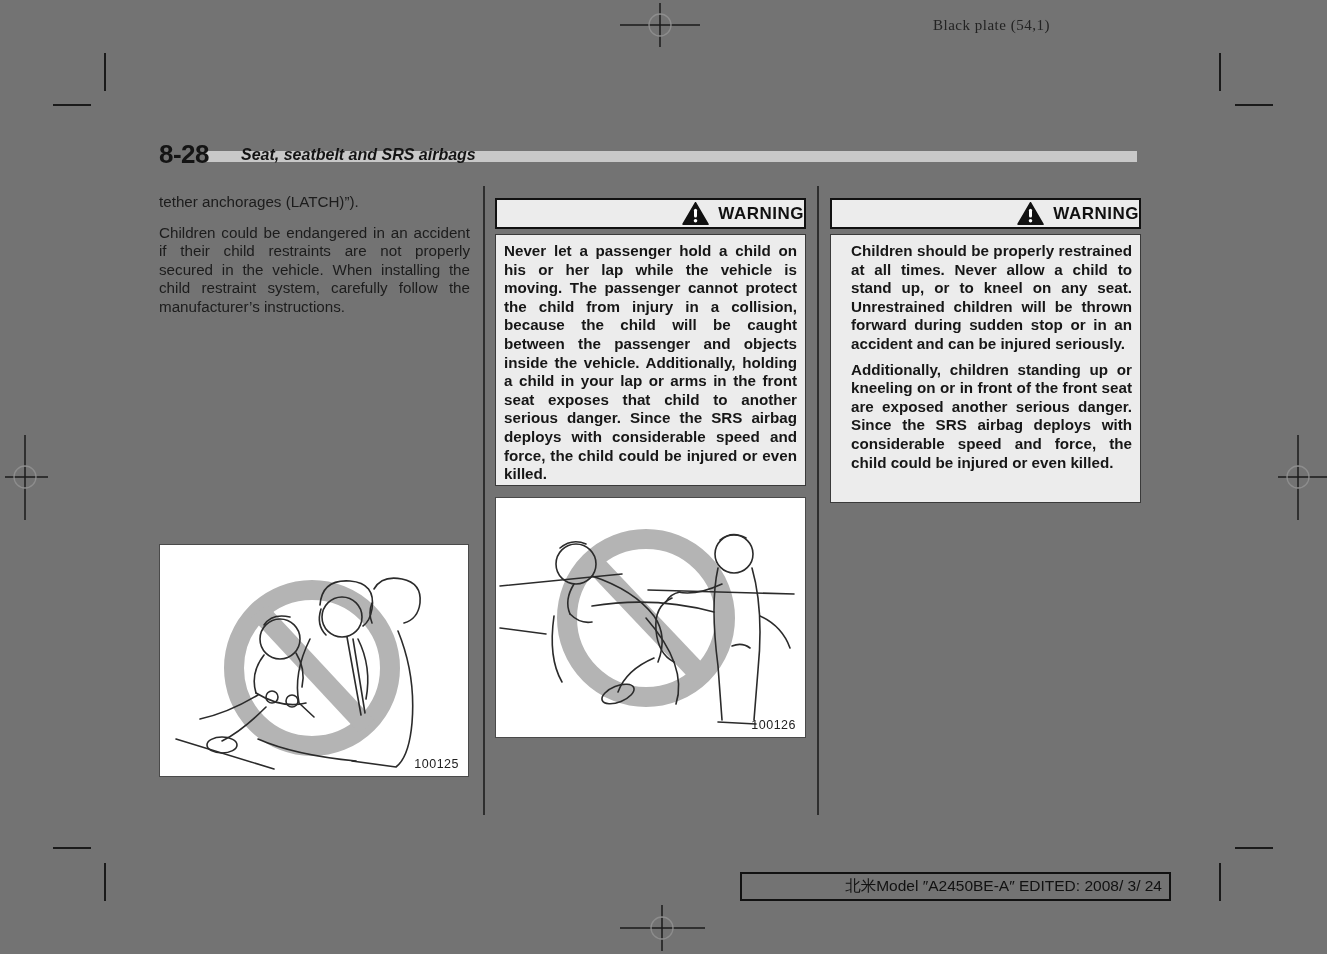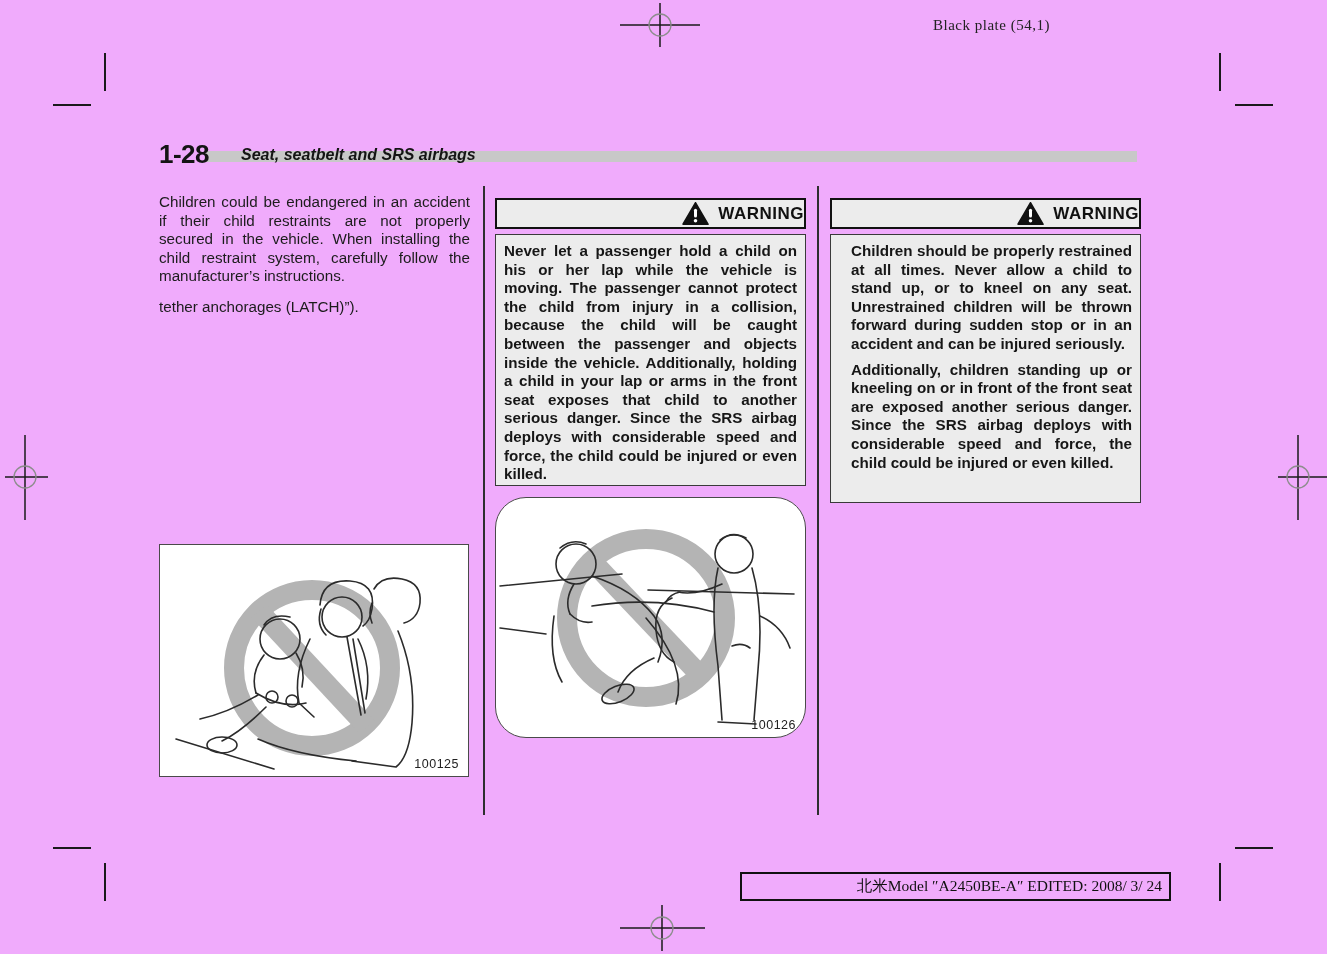--- a/index.html
+++ b/index.html
@@ -1,16 +1,16 @@
 <!DOCTYPE html>
 <html><head>
 <meta charset="utf-8">
 <style>
   html,body{margin:0;padding:0;background:#fff;}
-  .page{position:relative;width:1327px;height:954px;background:#f0abfc;overflow:hidden;
+  .page{position:relative;width:1327px;height:954px;background:#737373;overflow:hidden;
         font-family:"Liberation Sans",sans-serif;color:#1c1c1c;}
 
   
   .trim{position:absolute;background:#1a1a1a;}
   .reg-svg{position:absolute;}
 
   
   .plate-note{position:absolute;left:933px;top:17px;font-family:"Liberation Serif",serif;
               font-size:15px;color:#222;letter-spacing:0.5px;}
 
@@ -42,21 +42,21 @@
 
   
   .figure{position:absolute;box-sizing:border-box;border:1.5px solid #4a4a4a;background:#fff;}
   .fig-label{position:absolute;right:9px;bottom:5px;font-size:12.5px;color:#222;
              letter-spacing:0.5px;}
 
   
   .footer-box{position:absolute;left:740px;top:872px;width:431px;height:29px;
               box-sizing:border-box;border:2px solid #111;display:flex;align-items:center;
               justify-content:flex-end;padding-right:7px;
-              font-family:Liberation Serif, serif;font-size:15.5px;color:#111;
+              font-family:Liberation Sans, sans-serif;font-size:15.5px;color:#111;
               white-space:pre;}
 
   svg .ink{stroke:#2b2b2b;stroke-width:1.6;fill:none;stroke-linecap:round;stroke-linejoin:round;}
   svg .gray{stroke:#b4b4b4;fill:none;}
 </style>
 </head>
 <body>
 
 <div class="page">
 
@@ -86,26 +86,26 @@
   </svg>
   <svg class="reg-svg" style="left:1267px;top:427px;" width="60" height="100">
     <line x1="31" y1="8" x2="31" y2="93" stroke="#1a1a1a" stroke-width="1.5"></line>
     <line x1="11" y1="50" x2="60" y2="50" stroke="#1a1a1a" stroke-width="1.5"></line>
     <circle cx="31" cy="50" r="11" stroke="#8d8d8d" stroke-width="1.3" fill="none"></circle>
   </svg>
 
   <div class="plate-note">Black plate (54,1)</div>
 
   <div class="hdr-bar"></div>
-  <div class="hdr-num">1-28</div>
+  <div class="hdr-num">8-28</div>
   <div class="hdr-title">Seat, seatbelt and SRS airbags</div>
 
   <div class="col col-left">
+    <p>tether anchorages (LATCH)”).</p>
     <p>Children could be endangered in an accident if their child restraints are not properly secured in the vehicle. When installing the child restraint system, carefully follow the manufacturer’s instructions.</p>
-    <p>tether anchorages (LATCH)”).</p>
   </div>
 
   <div class="figure" style="left:159px;top:508px;width:310px;height:233px;margin-top:36px;">
     <svg width="307" height="229" viewBox="0 0 307 229">
       <g>
         <circle class="gray" cx="152" cy="123" r="78" stroke-width="20"></circle>
         <line class="gray" x1="99" y1="66" x2="207" y2="182" stroke-width="20"></line>
       </g>
       <g>
         <path class="ink" d="M214,44 q8,-14 28,-10 q20,4 18,24 q-2,16 -16,20"></path>
@@ -143,21 +143,21 @@
       <path d="M15 1 L29 25 L1 25 Z" fill="#111" stroke="#111" stroke-width="2" stroke-linejoin="round"></path>
       <rect x="13.3" y="7.5" width="3.4" height="10" rx="1.7" fill="#fff"></rect>
       <circle cx="15" cy="21.2" r="2" fill="#fff"></circle>
     </svg>
     <span class="wtitle">WARNING</span>
   </div>
   <div class="warn-body" style="left:495px;top:234px;height:252px;">
     <p>Never let a passenger hold a child on his or her lap while the vehicle is moving. The passenger cannot protect the child from injury in a collision, because the child will be caught between the passenger and objects inside the vehicle. Additionally, holding a child in your lap or arms in the front seat exposes that child to another serious danger. Since the SRS airbag deploys with considerable speed and force, the child could be injured or even killed.</p>
   </div>
 
-  <div class="figure" style="left:495px;top:497px;width:311px;height:241px;border-radius:31px;">
+  <div class="figure" style="left:495px;top:497px;width:311px;height:241px;">
     <svg width="308" height="237" viewBox="0 0 308 237">
       <g>
         <circle class="gray" cx="150" cy="120" r="79" stroke-width="20"></circle>
         <line class="gray" x1="96" y1="63" x2="204" y2="177" stroke-width="20"></line>
       </g>
       <g>
         <path class="ink" d="M4,88 l122,-12"></path>
         <path class="ink" d="M4,130 l46,6"></path>
         <path class="ink" d="M152,92 l146,4"></path>
         <circle class="ink" cx="80" cy="66" r="20"></circle>

